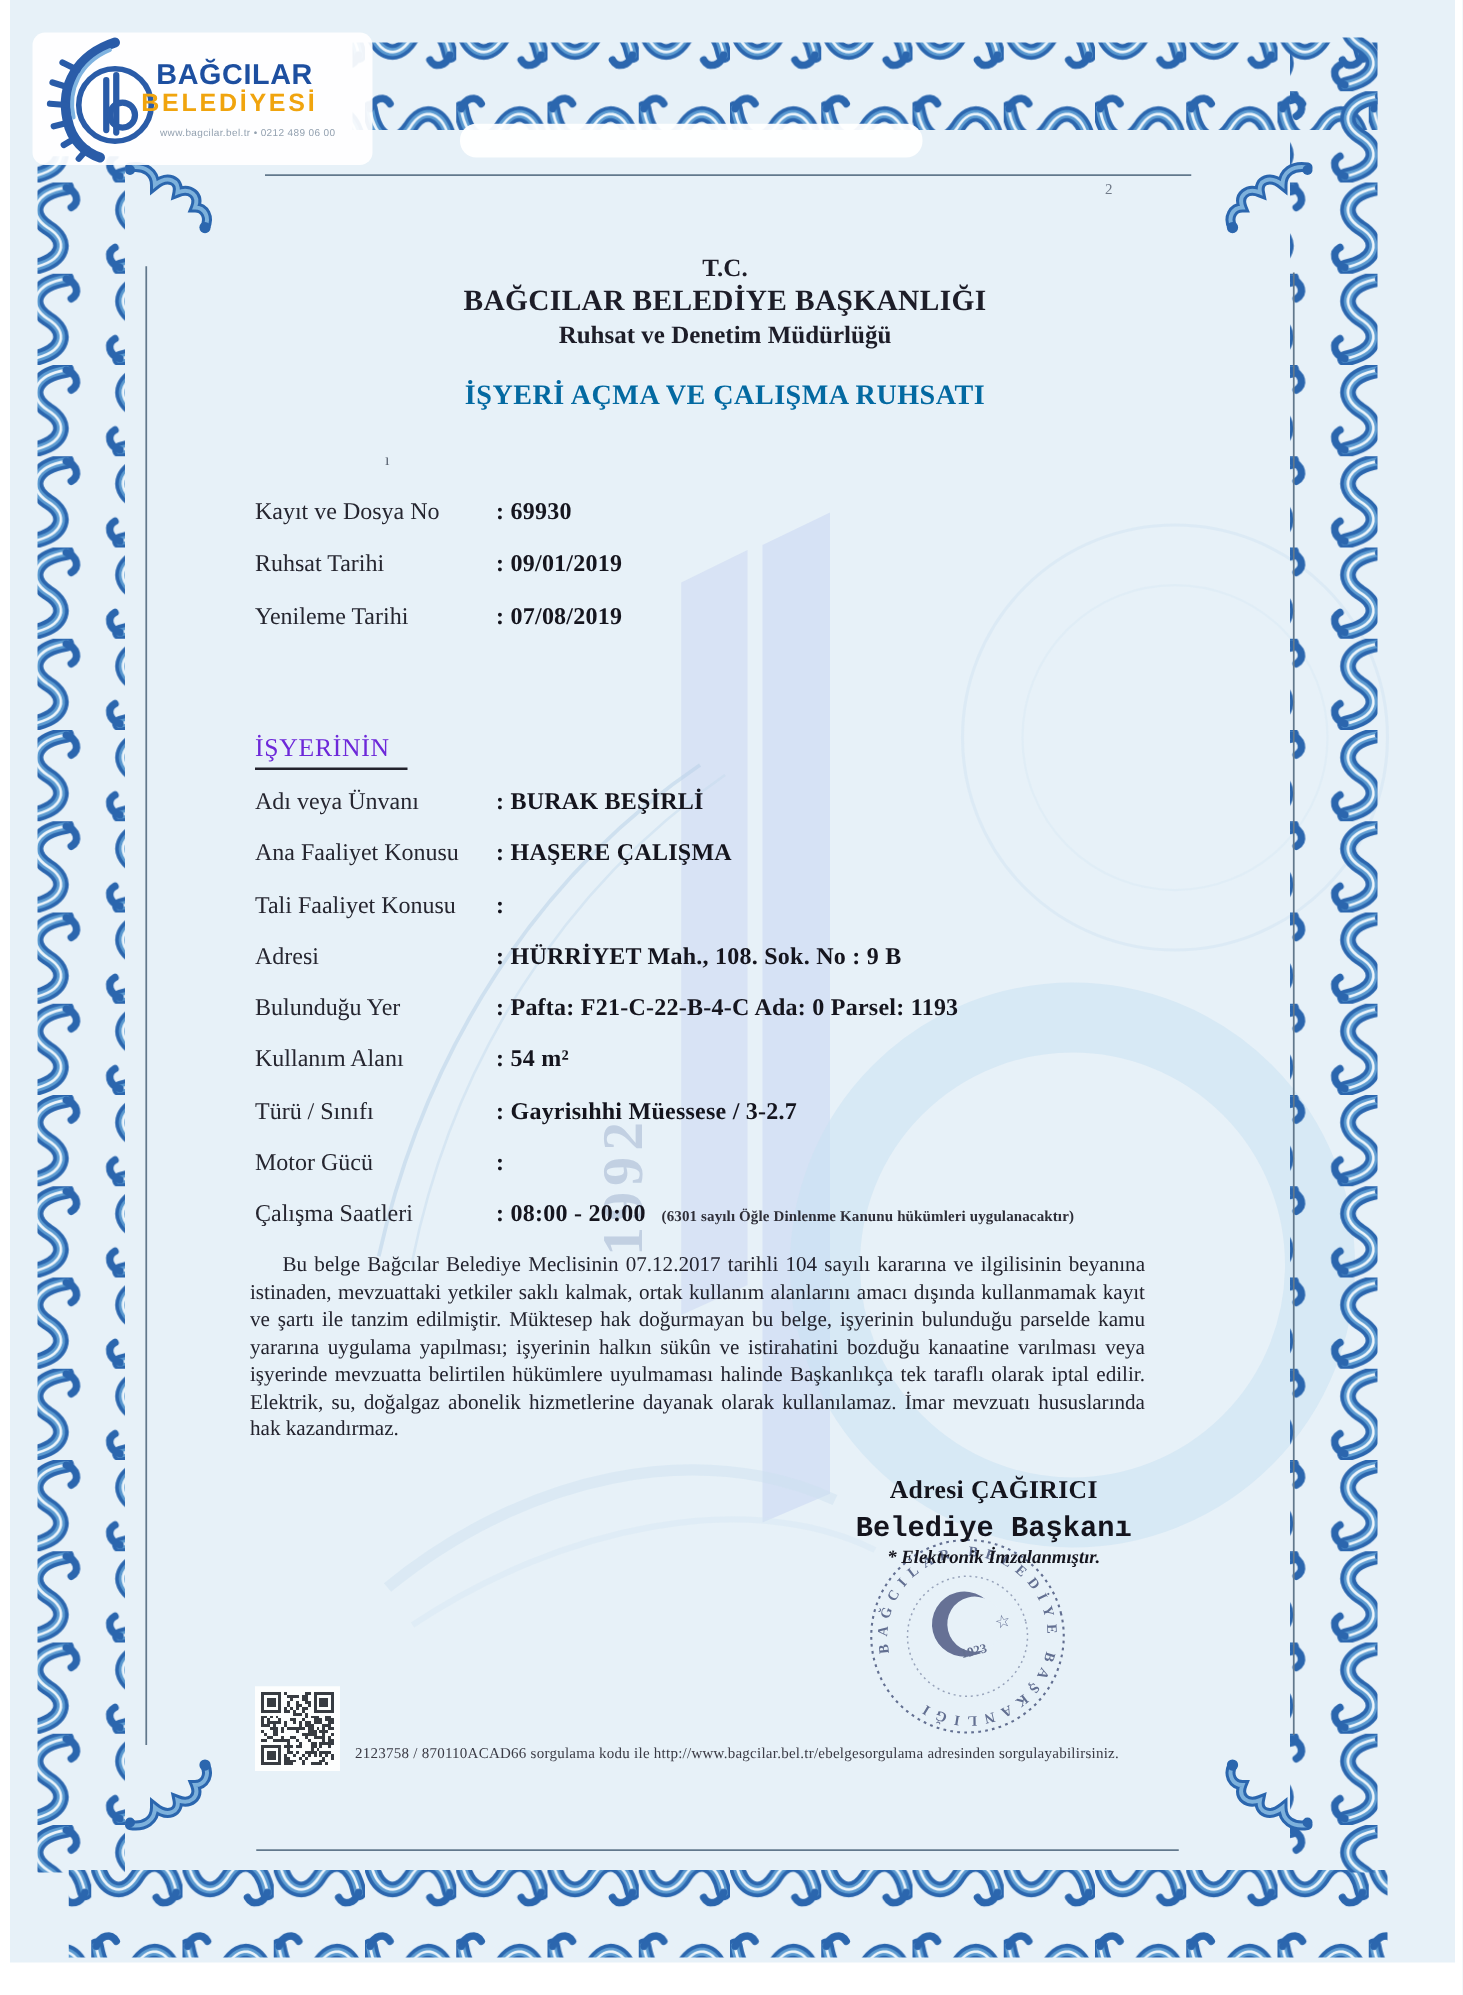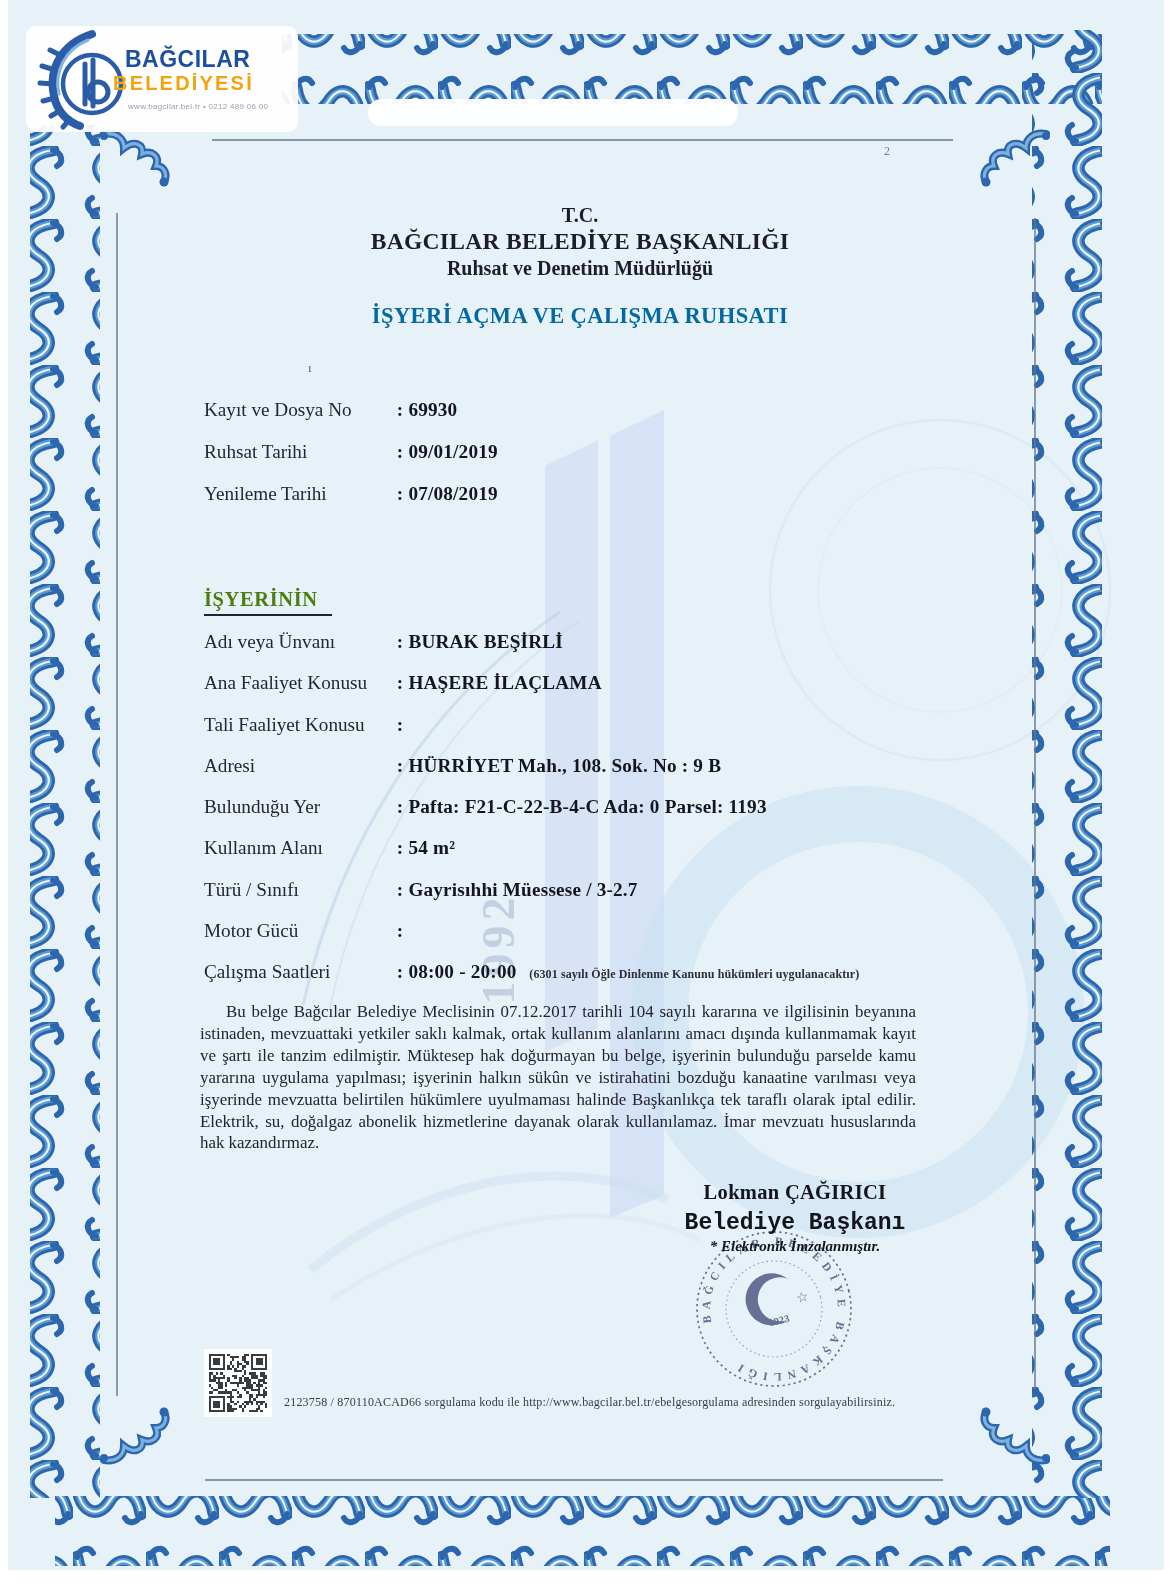--- a/index.html
+++ b/index.html
@@ -29,21 +29,21 @@
 
   .fields{position:absolute;z-index:2;}
   .g1{left:204px;top:399px;}
   .g2{left:204px;top:631px;}
   .frow{height:42px;font-size:19.2px;white-space:nowrap;}
   .g2 .frow{height:41.3px;}
   .flabel{display:inline-block;width:188px;color:#262630;}
   .fvalue{font-weight:bold;color:#15151e;letter-spacing:.2px;}
   .fnote{font-size:12px;font-weight:bold;color:#2e2e38;padding-left:8px;letter-spacing:.1px;}
 
-  .section-heading{position:absolute;left:204px;top:588px;font-size:20.5px;font-weight:bold;letter-spacing:.6px;color:#4d7c0f;border-bottom:2.2px solid #23232d;padding:0 14px 3px 0;z-index:2;}
+  .section-heading{position:absolute;left:204px;top:588px;font-size:20.5px;font-weight:normal;letter-spacing:.6px;color:#6d28d9;border-bottom:2.2px solid #23232d;padding:0 14px 3px 0;z-index:2;}
 
   .wm1992{position:absolute;left:408px;top:922px;width:180px;text-align:center;transform:rotate(-90deg);font-size:46px;font-weight:bold;color:#b3c3da;opacity:.7;letter-spacing:5px;z-index:1;}
 
   .body-par{position:absolute;left:200px;top:1001px;width:716px;font-size:16.9px;line-height:21.9px;text-align:justify;text-indent:26px;color:#23232e;margin:0;z-index:2;}
 
   .signature{position:absolute;left:630px;top:1181px;width:330px;text-align:center;color:#14141d;z-index:2;}
   .sig-name{font-size:20.5px;font-weight:bold;letter-spacing:.3px;}
   .sig-title{font-size:23px;font-weight:bold;margin-top:6px;font-family:Liberation Mono, monospace;}
   .sig-note{font-size:15px;font-weight:bold;font-style:italic;margin-top:2px;}
 
@@ -179,21 +179,21 @@
 
 <div class="section-heading">İŞYERİNİN</div>
 
 <div class="fields g2">
   <div class="frow">
     <span class="flabel">Adı veya Ünvanı</span>
     <span class="fvalue">: BURAK BEŞİRLİ</span>
   </div>
   <div class="frow">
     <span class="flabel">Ana Faaliyet Konusu</span>
-    <span class="fvalue">: HAŞERE İLAÇLAMA</span>
+    <span class="fvalue">: HAŞERE ÇALIŞMA</span>
   </div>
   <div class="frow">
     <span class="flabel">Tali Faaliyet Konusu</span>
     <span class="fvalue">:</span>
   </div>
   <div class="frow">
     <span class="flabel">Adresi</span>
     <span class="fvalue">: HÜRRİYET Mah., 108. Sok. No : 9 B</span>
   </div>
   <div class="frow">
@@ -217,21 +217,21 @@
     <span class="fvalue">: 08:00 - 20:00</span>
     <span class="fnote">(6301 sayılı Öğle Dinlenme Kanunu hükümleri uygulanacaktır)</span>
   </div>
 </div>
 
 <div class="wm1992">1992</div>
 
 <p class="body-par">Bu belge Bağcılar Belediye Meclisinin 07.12.2017 tarihli 104 sayılı kararına ve ilgilisinin beyanına istinaden, mevzuattaki yetkiler saklı kalmak, ortak kullanım alanlarını amacı dışında kullanmamak kayıt ve şartı ile tanzim edilmiştir. Müktesep hak doğurmayan bu belge, işyerinin bulunduğu parselde kamu yararına uygulama yapılması; işyerinin halkın sükûn ve istirahatini bozduğu kanaatine varılması veya işyerinde mevzuatta belirtilen hükümlere uyulmaması halinde Başkanlıkça tek taraflı olarak iptal edilir. Elektrik, su, doğalgaz abonelik hizmetlerine dayanak olarak kullanılamaz. İmar mevzuatı hususlarında hak kazandırmaz.</p>
 
 <div class="signature">
-  <div class="sig-name">Lokman ÇAĞIRICI</div>
+  <div class="sig-name">Adresi ÇAĞIRICI</div>
   <div class="sig-title">Belediye Başkanı</div>
   <div class="sig-note">* Elektronik İmzalanmıştır.</div>
 </div>
 
 <div class="qr-wrap">
   <svg id="qr-code-svg" width="68" height="68" viewBox="0 0 29 29" shape-rendering="crispEdges" xmlns="http://www.w3.org/2000/svg">
     <rect width="29" height="29" fill="#fdfefe"></rect>
   <rect x="10" y="2" width="1" height="1" fill="#383c42"></rect>
       <rect x="17" y="2" width="1" height="1" fill="#383c42"></rect>
       <rect x="18" y="2" width="1" height="1" fill="#383c42"></rect>

